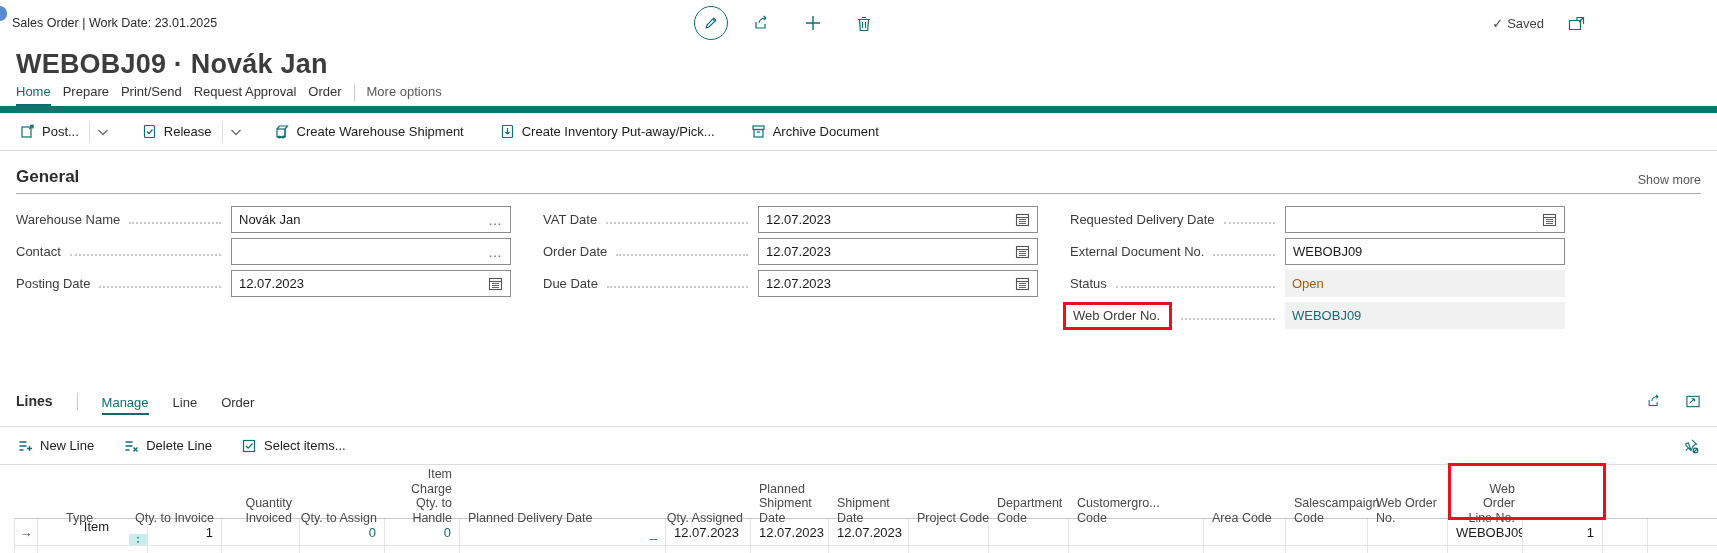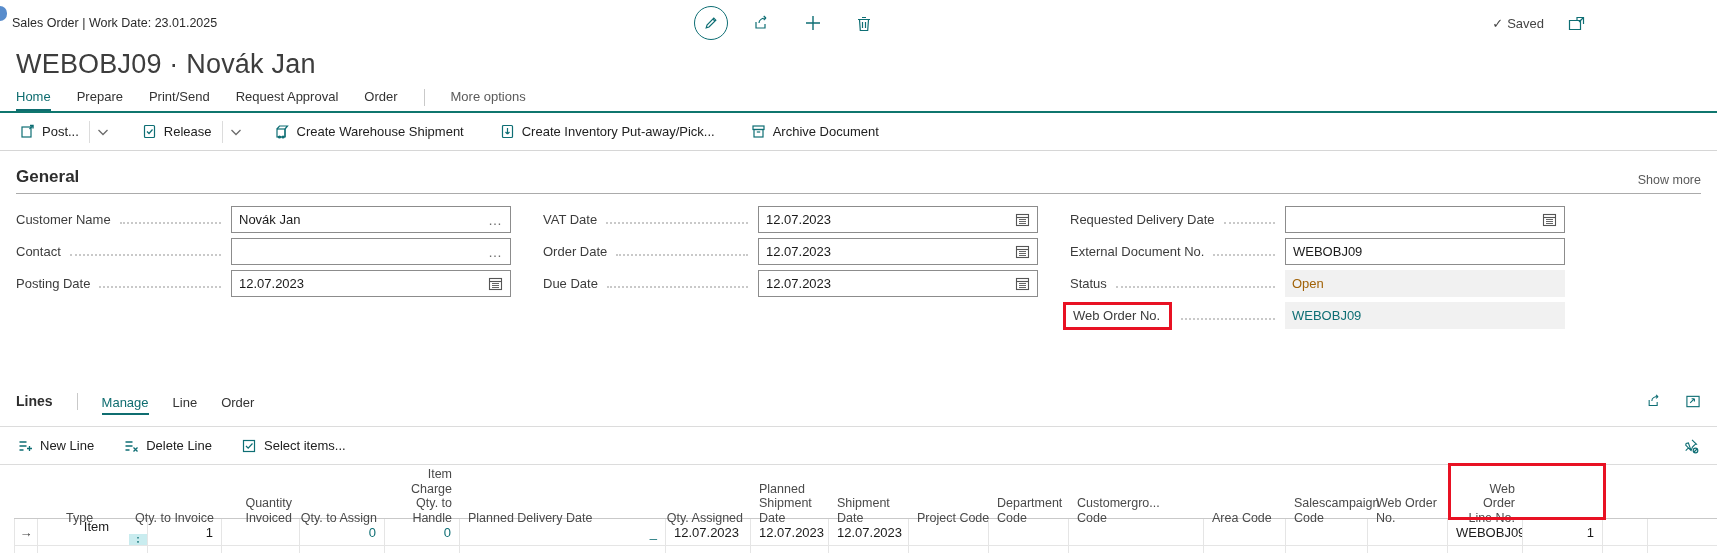--- a/index.html
+++ b/index.html
@@ -15,24 +15,24 @@
   .context-bar { position:relative; height:46px; display:flex; align-items:center; padding:0 12px; }
   .edge-artifact { position:absolute; left:0; top:6px; width:7px; height:15px; background:#3b78c3; border-radius:0 8px 8px 0; opacity:.85; }
   .context-text { font-size:12.5px; color:#2b2b2b; }
   .center-cmds { position:absolute; left:694px; top:6px; display:flex; align-items:center; gap:17px; }
   .round-btn { width:34px; height:34px; border:1px solid #0e6e74; border-radius:50%; display:flex; align-items:center; justify-content:center; background:#fff; cursor:pointer; }
   .flat-btn { width:34px; height:34px; display:flex; align-items:center; justify-content:center; background:transparent; border:none; cursor:pointer; }
   .save-group { position:absolute; right:132px; top:0; height:46px; display:flex; align-items:center; gap:24px; }
   .saved { display:flex; align-items:center; gap:4px; color:#444; font-size:13px; }
 
   
-  .page-title { padding:1px 16px 6px; font-size:27px; font-weight:400; color:#3d3d3d; letter-spacing:.2px; height:38px; line-height:34px; white-space:nowrap; }
-
-  
-  .nav-tabs { height:29px; display:flex; align-items:flex-end; gap:26px; padding:0 16px; border-bottom:2px solid #0f766e; }
+  .page-title { padding:1px 16px 6px; font-size:27px; font-weight:700; color:#3d3d3d; letter-spacing:.2px; height:38px; line-height:34px; white-space:nowrap; }
+
+  
+  .nav-tabs { height:29px; display:flex; align-items:flex-end; gap:12px; padding:0 16px; border-bottom:7px solid #0f766e; }
   .tab { padding-bottom:7px; color:#333; cursor:pointer; font-size:13px; }
   .tab.active { color:#0f6d70; border-bottom:2px solid #0f6d70; padding-bottom:5px; }
   .vdiv { width:1px; height:17px; background:#c9c9c9; margin-bottom:5px; }
   .tab.more { color:#5a5a5a; }
 
   
   .action-bar { height:38px; display:flex; align-items:center; padding:0 10px; border-bottom:1px solid #d6d6d6; }
   .act { display:flex; align-items:center; gap:7px; padding:0 10px; height:26px; color:#212121; cursor:pointer; white-space:nowrap; }
   .split-sep { width:1px; height:22px; background:#dcdcdc; }
   .chev-btn { display:flex; align-items:center; justify-content:center; width:26px; height:26px; cursor:pointer; }
@@ -209,21 +209,21 @@
   <div class="section-head">
     <span class="section-title">General</span>
     <span class="show-more">Show more</span>
   </div>
 
   <div class="gen-fields">
 
     <div class="fcol">
       <div class="frow">
         <span class="f-label">
-            <span>Customer Name</span>
+            <span>Warehouse Name</span>
             <span class="leader"></span>
           </span>
         <div class="f-input">
             <span>Novák Jan</span>
             <span class="trail lookup-dots">…</span>
           </div>
       </div>
       <div class="frow">
         <span class="f-label">
             <span>Contact</span>

